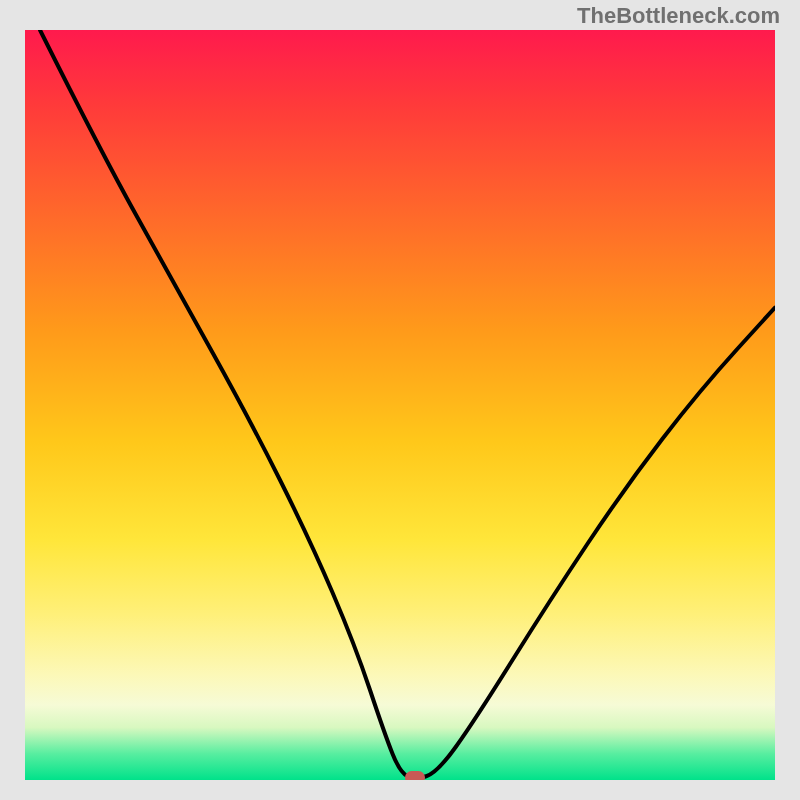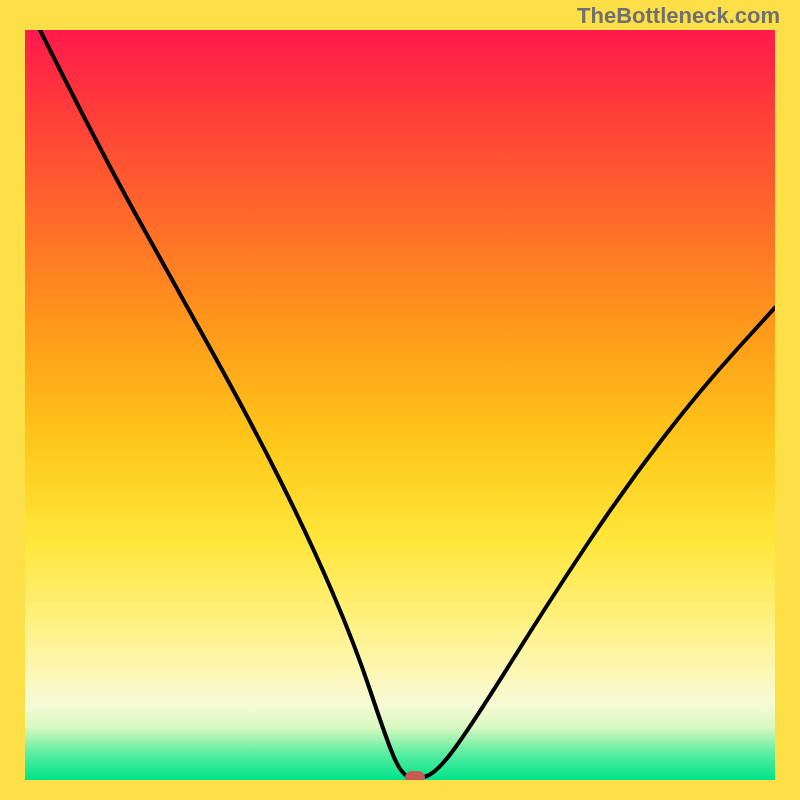--- a/index.html
+++ b/index.html
@@ -4,21 +4,21 @@
 <style>
   body {
     margin: 0;
     padding: 0;
     background: #fff;
     font-family: Arial, Helvetica, sans-serif;
   }
   .outer {
     width: 800px;
     height: 800px;
-    background: #fde047;
+    background: #e5e5e5;
     position: relative;
     box-sizing: border-box;
     padding: 25px;
     padding-top: 30px;
   }
   .watermark {
     position: absolute;
     top: 3px;
     right: 20px;
     color: #707070;

